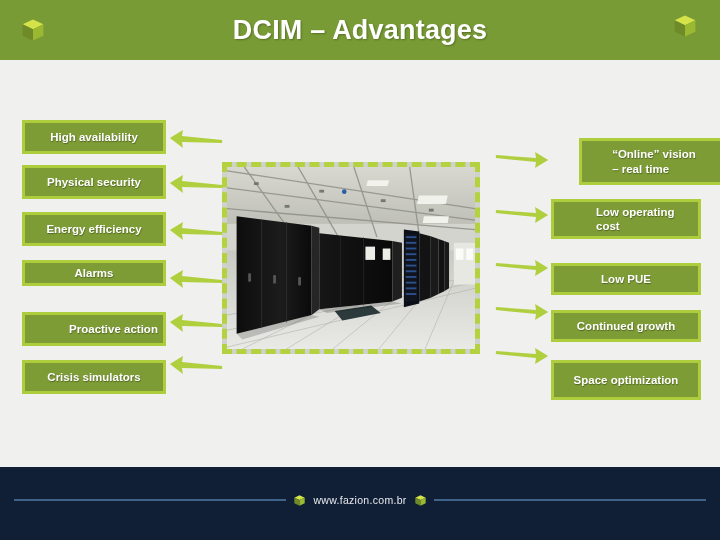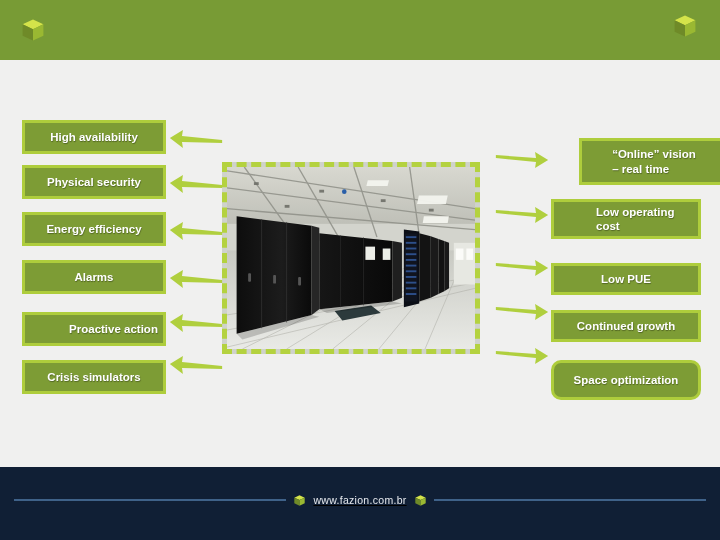--- a/index.html
+++ b/index.html
@@ -126,21 +126,20 @@
   .footer-inner {
     position: absolute;
     left: 0;
     top: 22px;
     width: 720px;
     height: 22px;
     display: flex;
     align-items: center;
     justify-content: center;
     gap: 7px;
-    text-decoration: underline;
   }
   .footer-rule {
     height: 2px;
     background: #3f6289;
     flex: 0 0 272px;
   }
   .footer-url {
     color: #e6e9ee;
     font-size: 10.5px;
     letter-spacing: 0.3px;
@@ -155,45 +154,46 @@
 </head>
 <body>
 
 <div class="header">
   <svg class="cube cube-left" viewBox="0 0 30 30">
     <polygon points="15,3 27,8.5 15,14 3,8.5" fill="#d4e34a"></polygon>
     <polygon points="3,8.5 15,14 15,27 3,21.5" fill="#6f8a28"></polygon>
     <polygon points="15,14 27,8.5 27,21.5 15,27" fill="#9ab832"></polygon>
   </svg>
 
+  <div class="header-title">DCIM – Advantages</div>
 
   <svg class="cube cube-right" viewBox="0 0 30 30">
     <polygon points="15,3 27,8.5 15,14 3,8.5" fill="#d4e34a"></polygon>
     <polygon points="3,8.5 15,14 15,27 3,21.5" fill="#6f8a28"></polygon>
     <polygon points="15,14 27,8.5 27,21.5 15,27" fill="#9ab832"></polygon>
   </svg>
 </div>
 
 <div class="stage">
 
   <div class="col-left">
       <div class="sidebox" style="top: 60px; height: 34px;">High availability</div>
       <div class="sidebox" style="top: 105px; height: 34px;">Physical security</div>
       <div class="sidebox" style="top: 152px; height: 34px;">Energy efficiency</div>
-      <div class="sidebox" style="top: 200px; height: 34px;">Alarms</div>
+      <div class="sidebox" style="top: 200px; height: 26px;">Alarms</div>
       <div class="sidebox" style="top: 252px; height: 34px; padding-left: 43px;">Proactive action</div>
       <div class="sidebox" style="top: 300px; height: 34px;">Crisis simulators</div>
     </div>
 
   <div class="col-right">
       <div class="sidebox" style="top: 78px; height: 47px; margin-left: 28px;">“Online” vision<br>– real time</div>
       <div class="sidebox" style="top: 139px; height: 40px; padding-left: 42px;">Low operating cost</div>
       <div class="sidebox" style="top: 203px; height: 32px;">Low PUE</div>
       <div class="sidebox" style="top: 250px; height: 32px;">Continued growth</div>
-      <div class="sidebox" style="top: 300px; height: 40px; border-radius: 10px;">Space optimization</div>
+      <div class="sidebox" style="top: 300px; height: 40px;">Space optimization</div>
     </div>
 
   <div class="photo-frame">
     <svg class="photo" viewBox="0 0 258 192" preserveAspectRatio="none">
       <defs>
         <linearGradient id="ceil" x1="0" y1="0" x2="0" y2="1">
           <stop offset="0%" stop-color="#d8d8d0"></stop>
           <stop offset="100%" stop-color="#b9bab2"></stop>
         </linearGradient>
         <linearGradient id="floorg" x1="0" y1="0" x2="0" y2="1">

